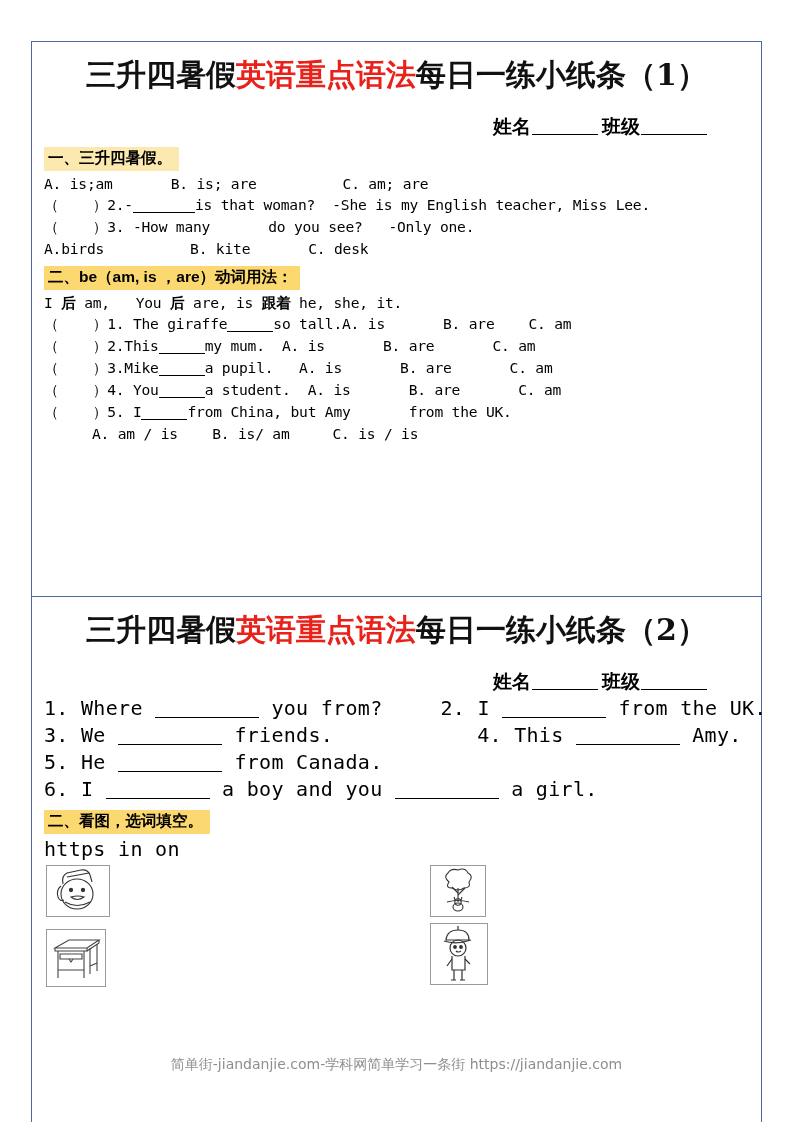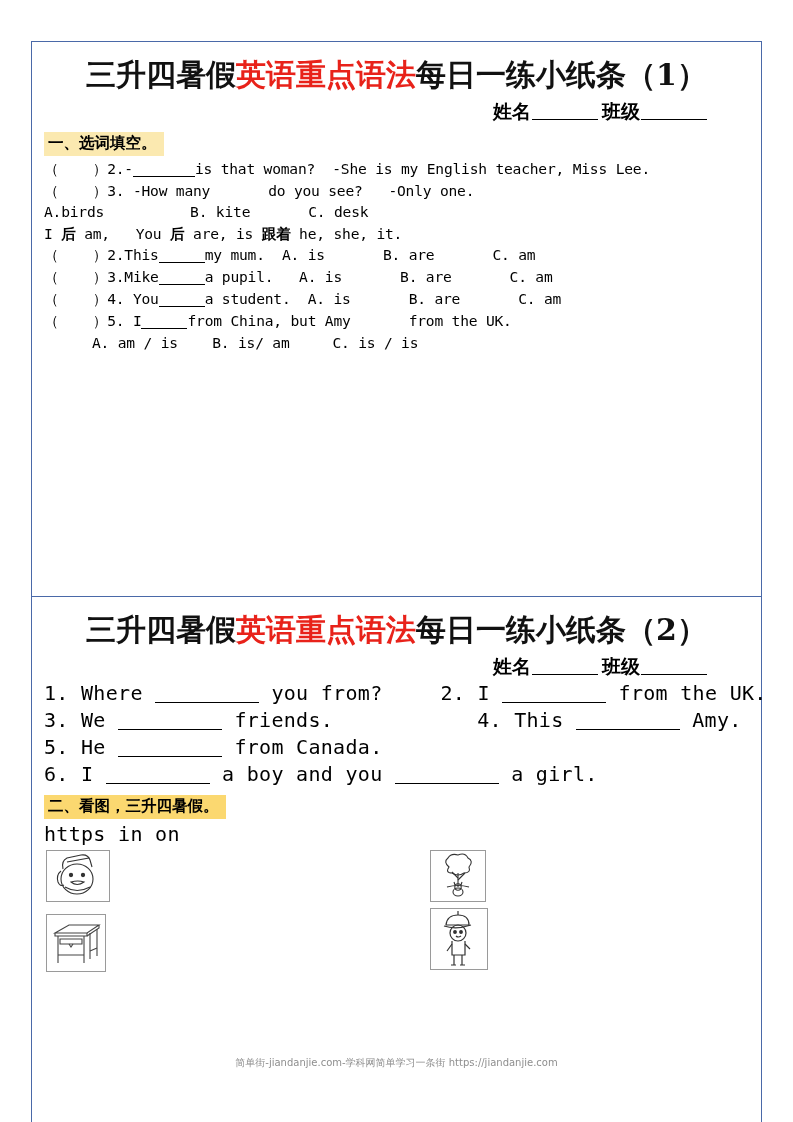--- a/index.html
+++ b/index.html
@@ -47,21 +47,21 @@
   .title .red { color: #e8221a; }
   .title .blk { color: #111111; }
 
   
   .nameline {
     font-family: "DejaVu Serif", "Liberation Serif", serif;
     font-weight: bold;
     font-size: 19px;
     text-align: right;
     padding-right: 50px;
-    margin-top: 8px;
+    margin-top: 23px;
     white-space: nowrap;
   }
   .nameline .blank {
     display: inline-block;
     border-bottom: 1.6px solid #000;
     width: 66px;
     vertical-align: -2px;
     margin: 0 4px 0 1px;
   }
 
@@ -121,57 +121,64 @@
   .thumb svg { display: block; }
 
   
   .watermark {
     position: absolute;
     top: 1056px;
     left: 0;
     width: 793px;
     text-align: center;
     font-family: "DejaVu Sans", sans-serif;
-    font-size: 10px;
+    font-size: 14px;
     color: #8e8e8e;
     white-space: nowrap;
   }
 </style>
 </head>
 <body>
 
 <div class="page">
 
   <div class="sheet" id="sheet-1">
 
     <div class="title">
       <span class="blk">三升四暑假</span><span class="red">英语重点语法</span><span class="blk">每日一练小纸条（1）</span>
     </div>
 
     <div class="nameline">
       <span>姓名</span><span class="blank"></span><span>班级</span><span class="blank"></span>
     </div>
 
     
-    <div class="sec-head hl-light">一、选词填空。</div>
-
+    <div class="sec-head hl-light">一、三升四暑假。</div>
+
+    <div class="row mono-tight">
+      A. is;am<span class="gap-md"></span>B. is; are<span class="gap-lg"></span>C. am; are
+    </div>
     <div class="row mono-tight">
       （&nbsp;&nbsp;&nbsp;&nbsp;）2.-<span class="ul u-md"></span>is that woman?&nbsp;&nbsp;-She is my English teacher, Miss Lee.
     </div>
     <div class="row mono-tight">
       （&nbsp;&nbsp;&nbsp;&nbsp;）3. -How many<span class="gap-md"></span>do you see?&nbsp;&nbsp;&nbsp;-Only one.
     </div>
     <div class="row mono-tight">
       A.birds<span class="gap-lg"></span>B. kite<span class="gap-md"></span>C. desk
     </div>
 
     
+    <div class="sec-head hl-gold">二、be（am, is ，are）动词用法：</div>
 
     <div class="row mono-tight">
       I <span class="cn">后</span> am,&nbsp;&nbsp; You <span class="cn">后</span> are, is <span class="cn">跟着</span> he, she, it.
+    </div>
+    <div class="row mono-tight">
+      （&nbsp;&nbsp;&nbsp;&nbsp;）1. The giraffe<span class="ul u-sm"></span>so tall.A. is<span class="gap-md"></span>B. are<span class="gap-sm"></span>C. am
     </div>
     <div class="row mono-tight">
       （&nbsp;&nbsp;&nbsp;&nbsp;）2.This<span class="ul u-sm"></span>my mum.&nbsp;&nbsp;A. is<span class="gap-md"></span>B. are<span class="gap-md"></span>C. am
     </div>
     <div class="row mono-tight">
       （&nbsp;&nbsp;&nbsp;&nbsp;）3.Mike<span class="ul u-sm"></span>a pupil.&nbsp;&nbsp;&nbsp;A. is<span class="gap-md"></span>B. are<span class="gap-md"></span>C. am
     </div>
     <div class="row mono-tight">
       （&nbsp;&nbsp;&nbsp;&nbsp;）4. You<span class="ul u-sm"></span>a student.&nbsp;&nbsp;A. is<span class="gap-md"></span>B. are<span class="gap-md"></span>C. am
     </div>
@@ -202,21 +209,21 @@
       3. We <span class="ul u-xl"></span> friends.<span class="gap-lg"></span><span class="gap-md"></span>4. This <span class="ul u-xl"></span> Amy.
     </div>
     <div class="row">
       5. He <span class="ul u-xl"></span> from Canada.
     </div>
     <div class="row">
       6. I <span class="ul u-xl"></span> a boy and you <span class="ul u-xl"></span> a girl.
     </div>
 
     
-    <div class="sec-head hl-gold">二、看图，三升四暑假。</div>
+    <div class="sec-head hl-gold">二、看图，选词填空。</div>
 
     <div class="row">https    in     on</div>
 
 
     <div class="pic-row">
       <div class="thumb" style="left:14px; top:0; width:64px; height:52px;">
         <svg width="62" height="50" viewBox="0 0 62 50">
           <g fill="none" stroke="#333" stroke-width="1.1">
             <path d="M16 18 Q14 10 20 7 L34 4 Q41 3 43 9 L45 16"></path>
             <ellipse cx="30" cy="28" rx="16" ry="15"></ellipse>

